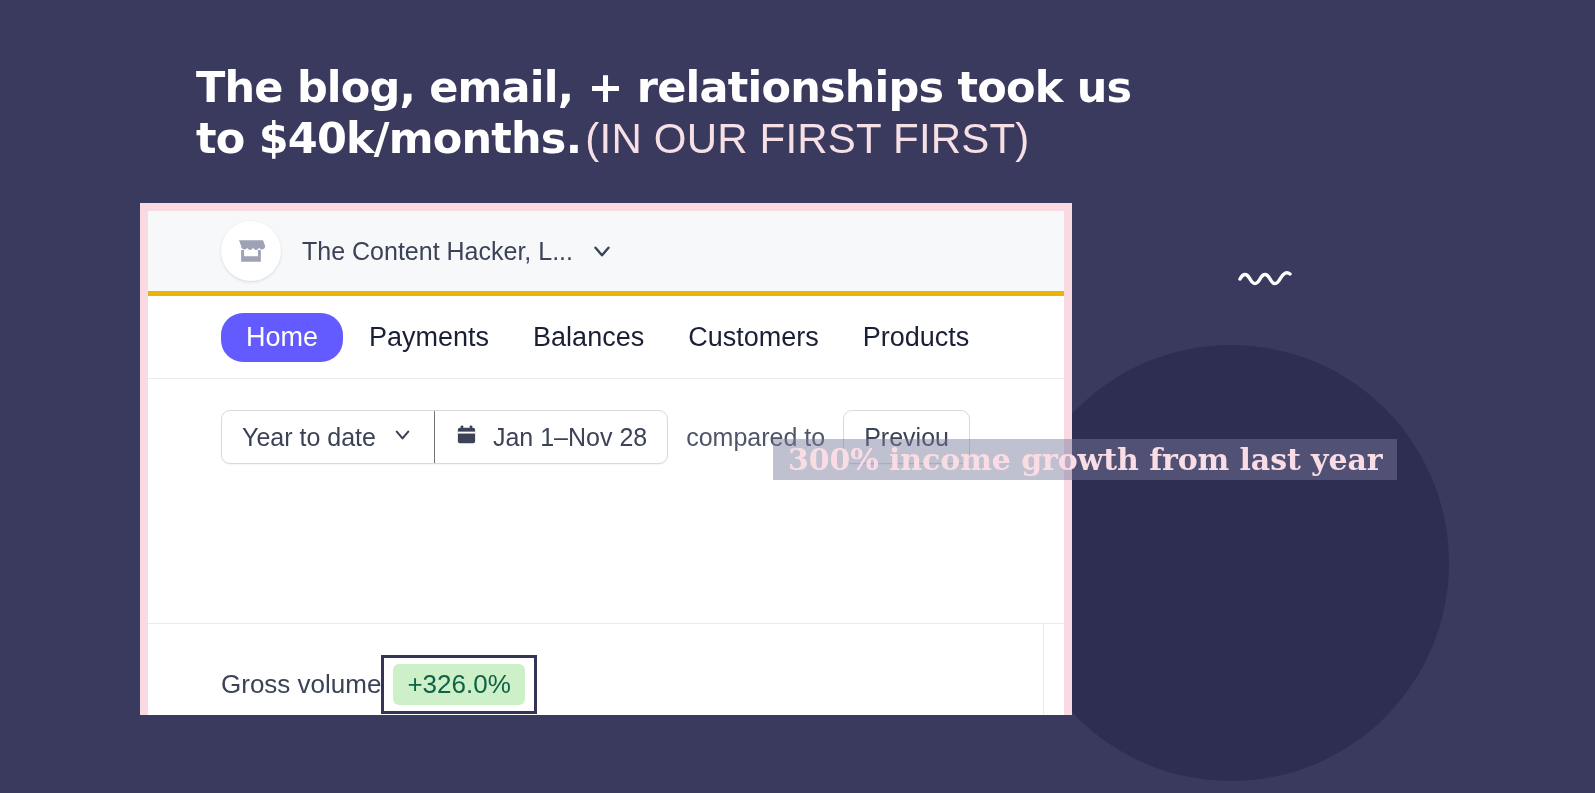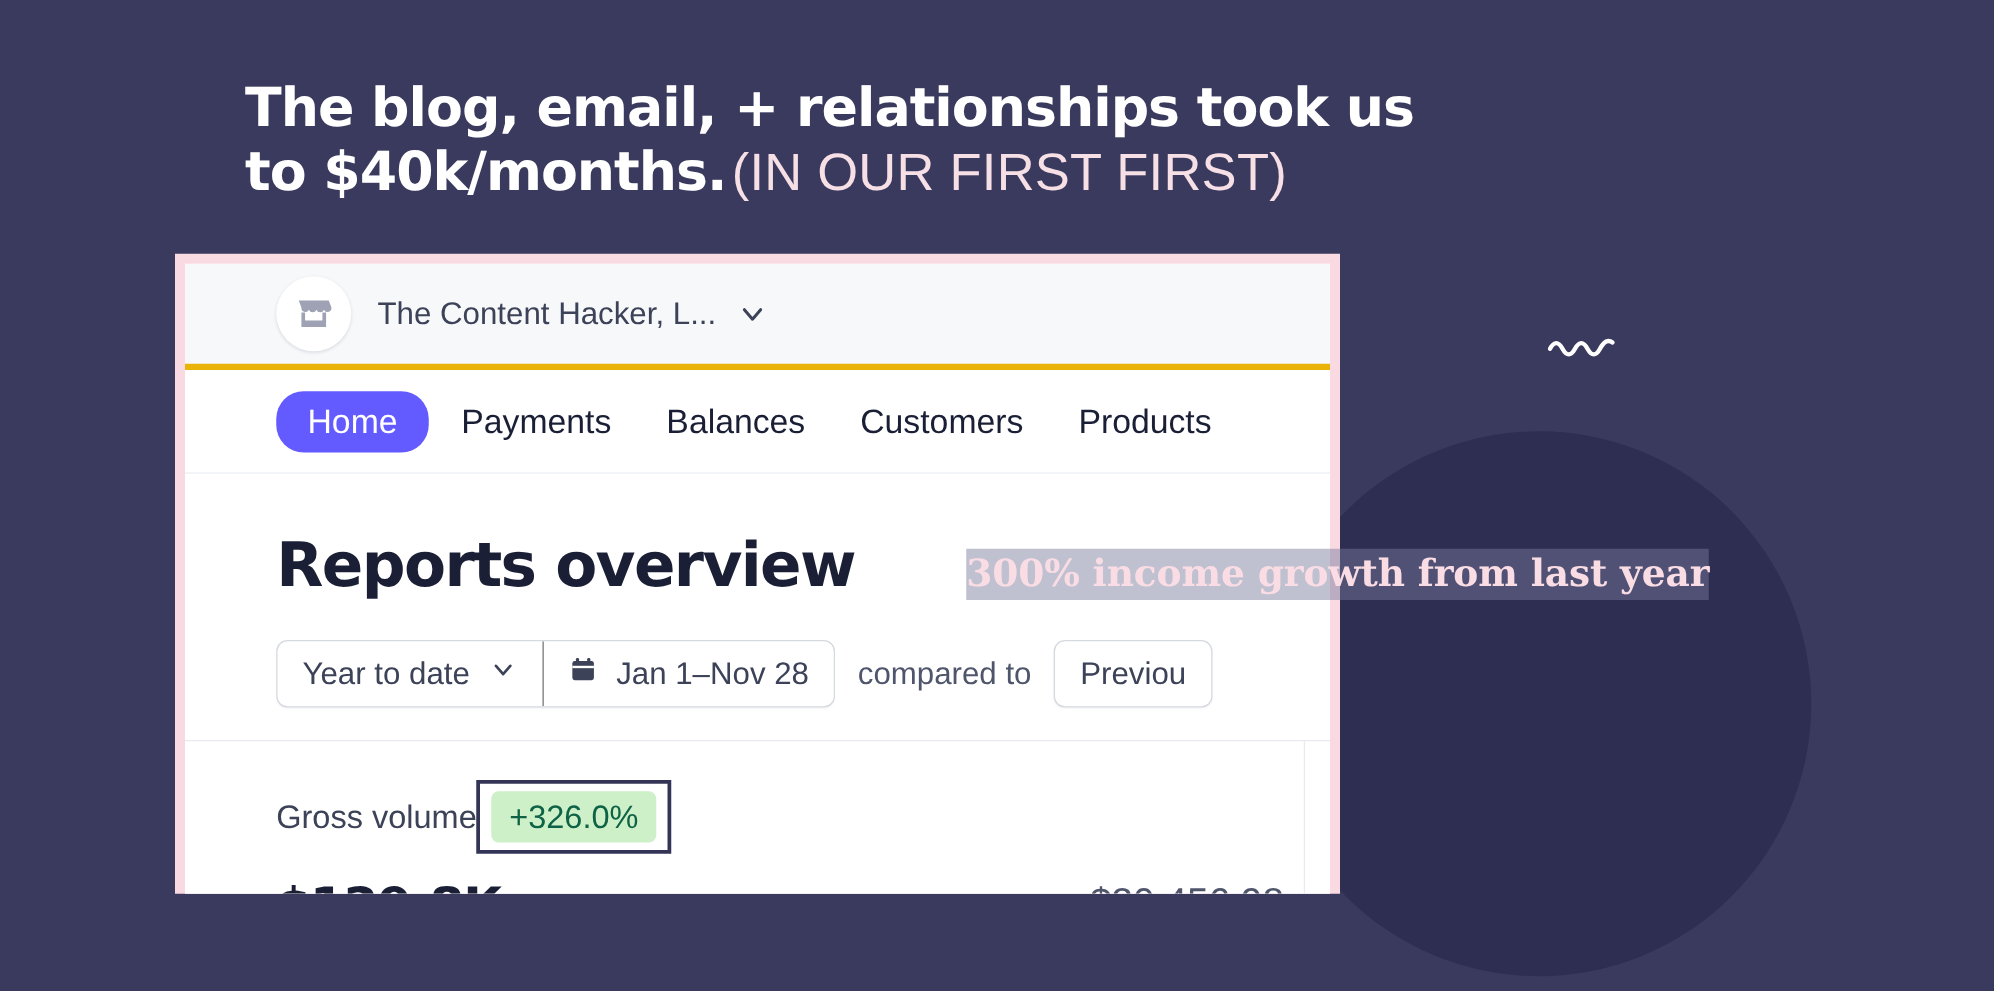--- a/index.html
+++ b/index.html
@@ -217,21 +217,21 @@
     color:#4f566b;
     white-space:nowrap;
   }
 
   
   .annotation {
     position:absolute;
     left:773px; top:439px;
     height:41px;
     display:flex; align-items:center;
-    padding:0 0;
+    padding:0 15px;
     background:rgba(120,122,155,.47);
     z-index:20;
   }
   .annotation span {
     font-family:"DejaVu Serif", serif;
     font-weight:700;
     font-size:30px;
     color:#fadde4;
     white-space:nowrap;
     letter-spacing:-0.1px;
@@ -278,21 +278,20 @@
 
       <div class="app-nav">
         <div class="nav-item active">Home</div>
         <div class="nav-item">Payments</div>
         <div class="nav-item">Balances</div>
         <div class="nav-item">Customers</div>
         <div class="nav-item">Products</div>
       </div>
 
       <div class="app-body">
-        <div class="page-title">Reports overview</div>
 
         <div class="filters">
           <div class="seg-group">
             <div class="seg-btn">
               <span>Year to date</span>
               <span>
                 <svg width="23" height="23" viewBox="0 0 24 24" fill="none" stroke="#3c4257" stroke-width="2.2" stroke-linecap="round" stroke-linejoin="round">
                   <polyline points="6 9 12 16 18 9"></polyline>
                 </svg>
               </span>

